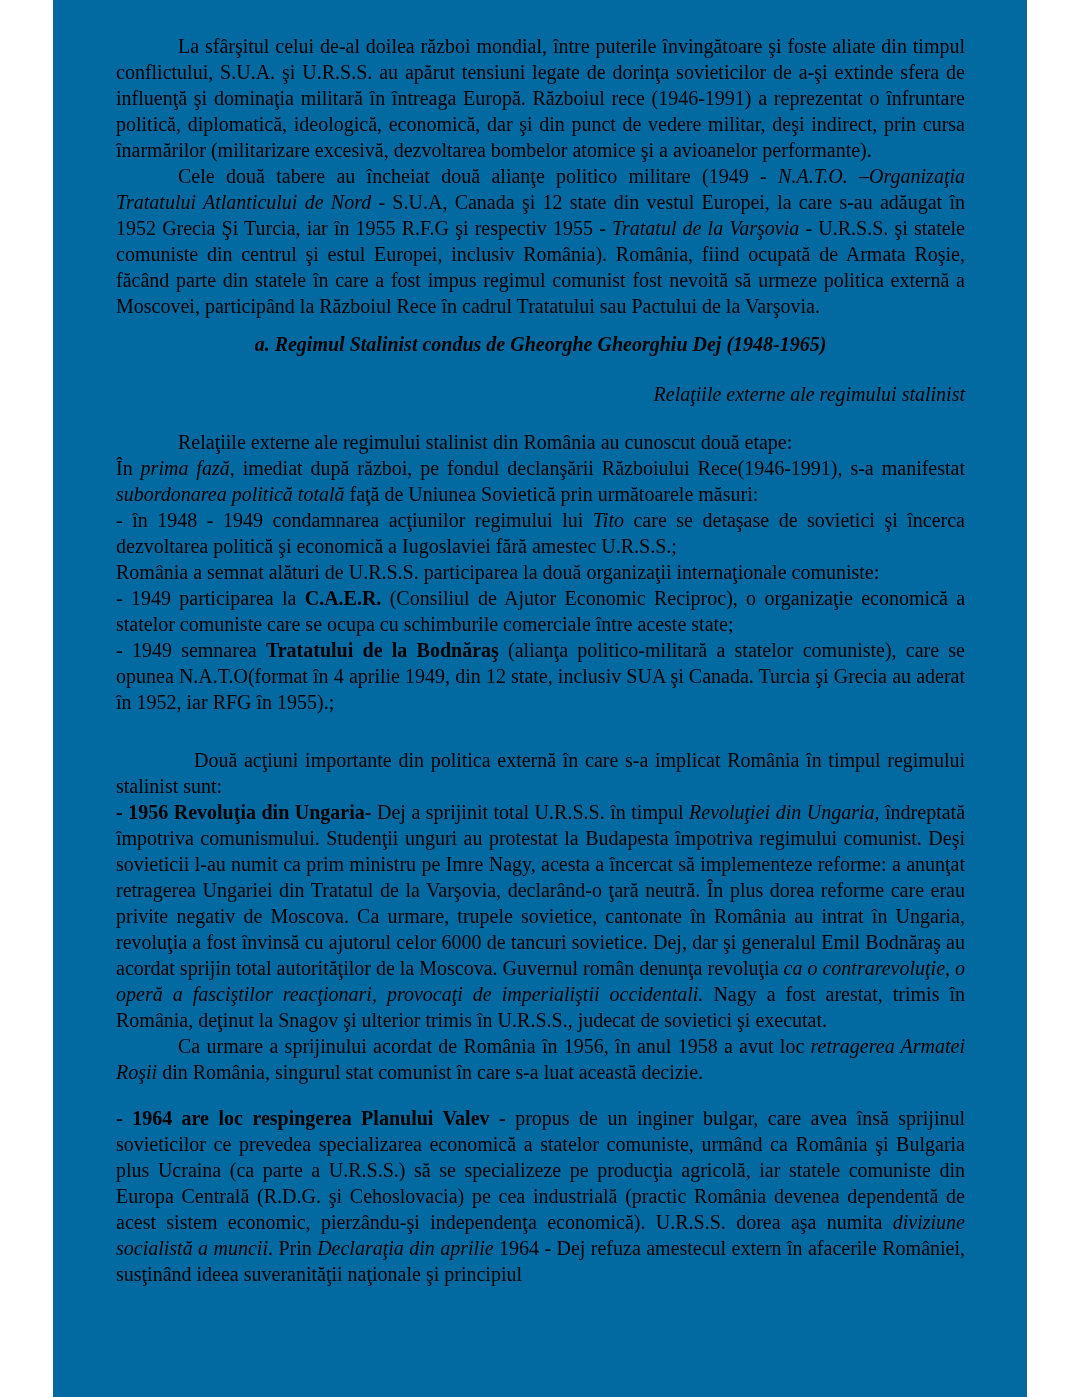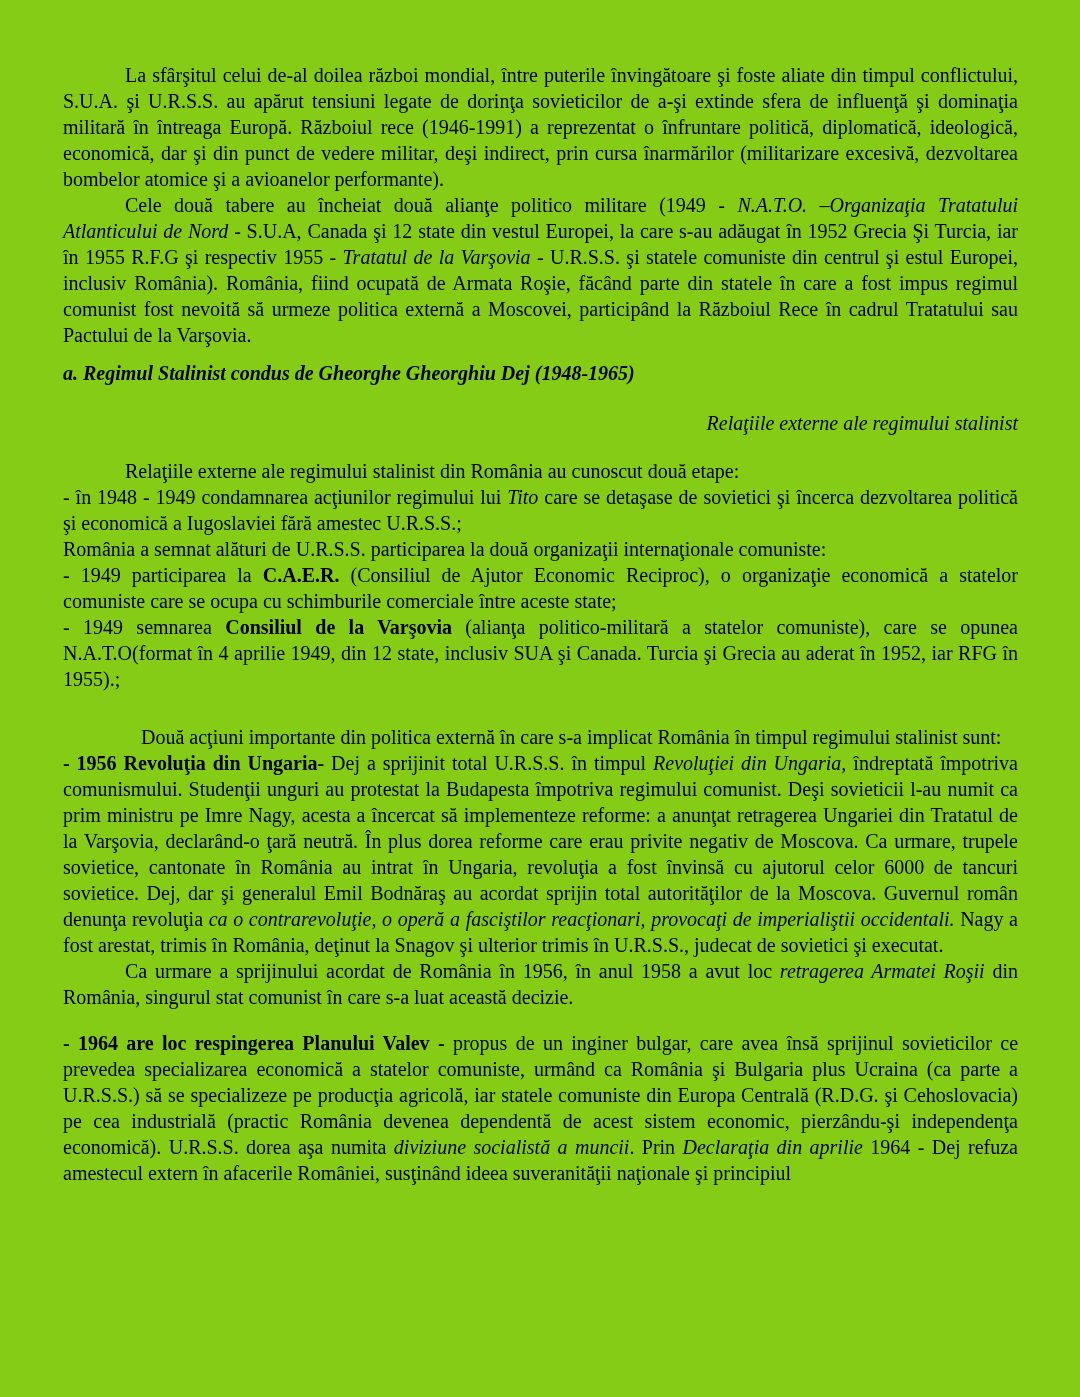--- a/index.html
+++ b/index.html
@@ -1,38 +1,39 @@
 <!DOCTYPE html>
 <html><head>
 <meta charset="utf-8">
 <style>
   * { margin: 0; padding: 0; box-sizing: border-box; }
   html, body { background: #ffffff; }
   .page {
     position: relative;
-    width: 1080px;
+    width: 974px;
     height: 1397px;
     margin: 0 auto;
-    background: #84cc16;
+    background: #0369a1;
     color: #000000;
-    padding: 62px 62px 0 63px;
+    padding: 33px 62px 0 63px;
     overflow: hidden;
   }
   .doc-body { width: 100%; }
   .para {
     font-family: "Liberation Serif", "DejaVu Serif", serif;
     font-size: 20px;
     line-height: 26px;
     text-align: justify;
     color: #000000;
   }
   .indent      { text-indent: 62px; }
   .indent-lg   { text-indent: 78px; }
   .plain       { text-indent: 0; }
   .center-heading {
+    text-align: center;
     font-weight: bold;
     font-style: italic;
   }
   .center-subheading {
     text-align: right;
     font-style: italic;
   }
   .spacer { height: 26px; }
   .run-i  { font-style: italic; }
   .run-b  { font-weight: bold; }
@@ -44,24 +45,25 @@
 <div class="page">
   <div class="doc-body">
       <p class="para indent"><span>La sfârşitul celui de-al doilea război mondial, între puterile învingătoare şi foste aliate din timpul conflictului, S.U.A. şi U.R.S.S. au apărut tensiuni legate de dorinţa sovieticilor de a-şi extinde sfera de influenţă şi dominaţia militară în întreaga Europă. Războiul rece (1946-1991) a reprezentat o înfruntare politică, diplomatică, ideologică, economică, dar şi din punct de vedere militar, deşi indirect, prin cursa înarmărilor (militarizare excesivă, dezvoltarea bombelor atomice şi a avioanelor performante).</span></p>
       <p class="para indent"><span>Cele două tabere au încheiat două alianţe politico militare (1949 - </span><span class="run-i">N.A.T.O. –Organizaţia Tratatului Atlanticului de Nord</span><span> - S.U.A, Canada şi 12 state din vestul Europei, la care s-au adăugat în 1952 Grecia Şi Turcia, iar în 1955 R.F.G şi respectiv 1955 - </span><span class="run-i">Tratatul de la Varşovia</span><span> - U.R.S.S. şi statele comuniste din centrul şi estul Europei, inclusiv România). România, fiind ocupată de Armata Roşie, făcând parte din statele în care a fost impus regimul comunist fost nevoită să urmeze politica externă a Moscovei, participând la Războiul Rece în cadrul Tratatului sau Pactului de la Varşovia.</span></p>
       <p class="para spacer" style="height: 12px;"></p>
       <p class="para center-heading"><span>a. Regimul Stalinist condus de Gheorghe Gheorghiu Dej (1948-1965)</span></p>
       <p class="para spacer" style="height: 24px;"></p>
       <p class="para center-subheading"><span>Relaţiile externe ale regimului stalinist</span></p>
       <p class="para spacer" style="height: 22px;"></p>
       <p class="para indent"><span>Relaţiile externe ale regimului stalinist din România au cunoscut două etape:</span></p>
+      <p class="para plain"><span>În </span><span class="run-i">prima fază</span><span>, imediat după război, pe fondul declanşării Războiului Rece(1946-1991), s-a manifestat </span><span class="run-i">subordonarea politică totală</span><span> faţă de Uniunea Sovietică prin următoarele măsuri:</span></p>
       <p class="para plain"><span>- în 1948 - 1949 condamnarea acţiunilor regimului lui </span><span class="run-i">Tito</span><span> care se detaşase de sovietici şi încerca dezvoltarea politică şi economică a Iugoslaviei fără amestec U.R.S.S.;</span></p>
       <p class="para plain"><span>România a semnat alături de U.R.S.S. participarea la două organizaţii internaţionale comuniste:</span></p>
       <p class="para plain"><span>- 1949 participarea la </span><span class="run-bi">C.A.E.R.</span><span> (Consiliul de Ajutor Economic Reciproc), o organizaţie economică a statelor comuniste care se ocupa cu schimburile comerciale între aceste state;</span></p>
-      <p class="para plain"><span>- 1949 semnarea </span><span class="run-bi">Consiliul de la Varşovia</span><span> (alianţa politico-militară a statelor comuniste), care se opunea N.A.T.O(format în 4 aprilie 1949, din 12 state, inclusiv SUA şi Canada. Turcia şi Grecia au aderat în 1952, iar RFG în 1955).;</span></p>
+      <p class="para plain"><span>- 1949 semnarea </span><span class="run-bi">Tratatului de la Bodnăraş</span><span> (alianţa politico-militară a statelor comuniste), care se opunea N.A.T.O(format în 4 aprilie 1949, din 12 state, inclusiv SUA şi Canada. Turcia şi Grecia au aderat în 1952, iar RFG în 1955).;</span></p>
       <p class="para spacer" style="height: 32px;"></p>
       <p class="para indent-lg"><span>Două acţiuni importante din politica externă în care s-a implicat România în timpul regimului stalinist sunt:</span></p>
       <p class="para plain"><span class="run-b">- 1956 Revoluţia din Ungaria-</span><span> Dej a sprijinit total U.R.S.S. în timpul </span><span class="run-i">Revoluţiei din Ungaria,</span><span> îndreptată împotriva comunismului. Studenţii unguri au protestat la Budapesta împotriva regimului comunist. Deşi sovieticii l-au numit ca prim ministru pe Imre Nagy, acesta a încercat să implementeze reforme: a anunţat retragerea Ungariei din Tratatul de la Varşovia, declarând-o ţară neutră. În plus dorea reforme care erau privite negativ de Moscova. Ca urmare, trupele sovietice, cantonate în România au intrat în Ungaria, revoluţia a fost învinsă cu ajutorul celor 6000 de tancuri sovietice. Dej, dar şi generalul Emil Bodnăraş au acordat sprijin total autorităţilor de la Moscova. Guvernul român denunţa revoluţia </span><span class="run-i">ca o contrarevoluţie, o operă a fasciştilor reacţionari, provocaţi de imperialiştii occidentali.</span><span> Nagy a fost arestat, trimis în România, deţinut la Snagov şi ulterior trimis în U.R.S.S., judecat de sovietici şi executat.</span></p>
       <p class="para indent"><span>Ca urmare a sprijinului acordat de România în 1956, în anul 1958 a avut loc </span><span class="run-i">retragerea Armatei Roşii</span><span> din România, singurul stat comunist în care s-a luat această decizie.</span></p>
       <p class="para spacer" style="height: 20px;"></p>
       <p class="para plain"><span class="run-b">- 1964 are loc respingerea </span><span class="run-bi">Planului Valev</span><span class="run-b"> -</span><span> propus de un inginer bulgar, care avea însă sprijinul sovieticilor ce prevedea specializarea economică a statelor comuniste, urmând ca România şi Bulgaria plus Ucraina (ca parte a U.R.S.S.) să se specializeze pe producţia agricolă, iar statele comuniste din Europa Centrală (R.D.G. şi Cehoslovacia) pe cea industrială (practic România devenea dependentă de acest sistem economic, pierzându-şi independenţa economică).  U.R.S.S. dorea aşa numita </span><span class="run-i">diviziune socialistă a muncii</span><span>. Prin </span><span class="run-i">Declaraţia din aprilie</span><span> 1964 - Dej refuza amestecul extern în afacerile României, susţinând  ideea suveranităţii naţionale şi principiul</span></p>
     </div>
 </div>
 
 </body></html>

